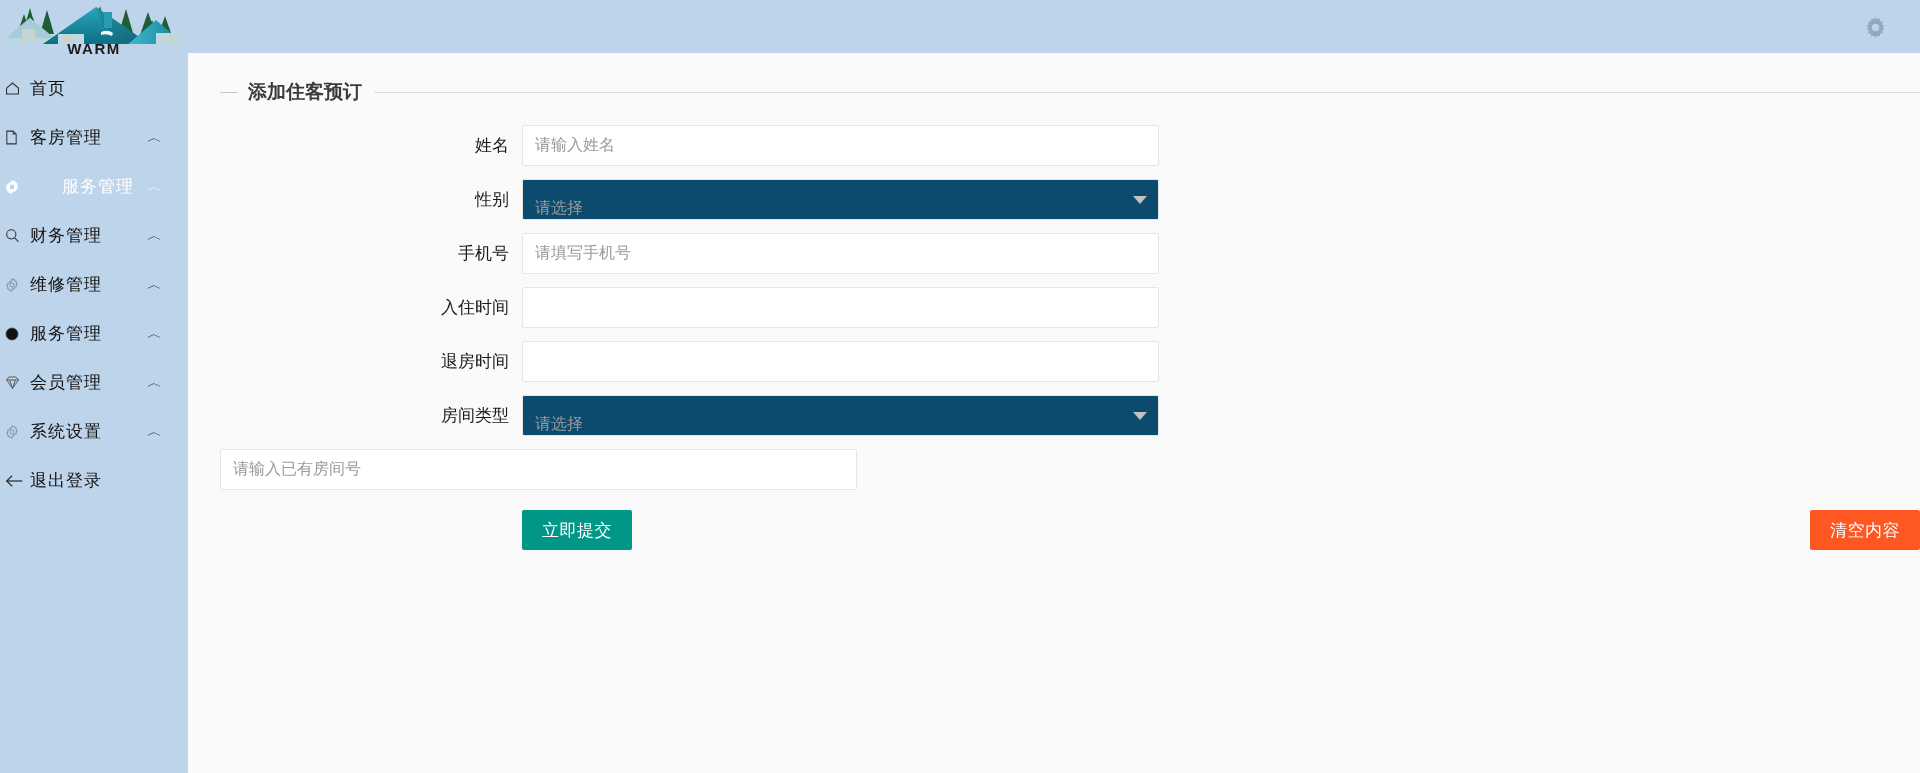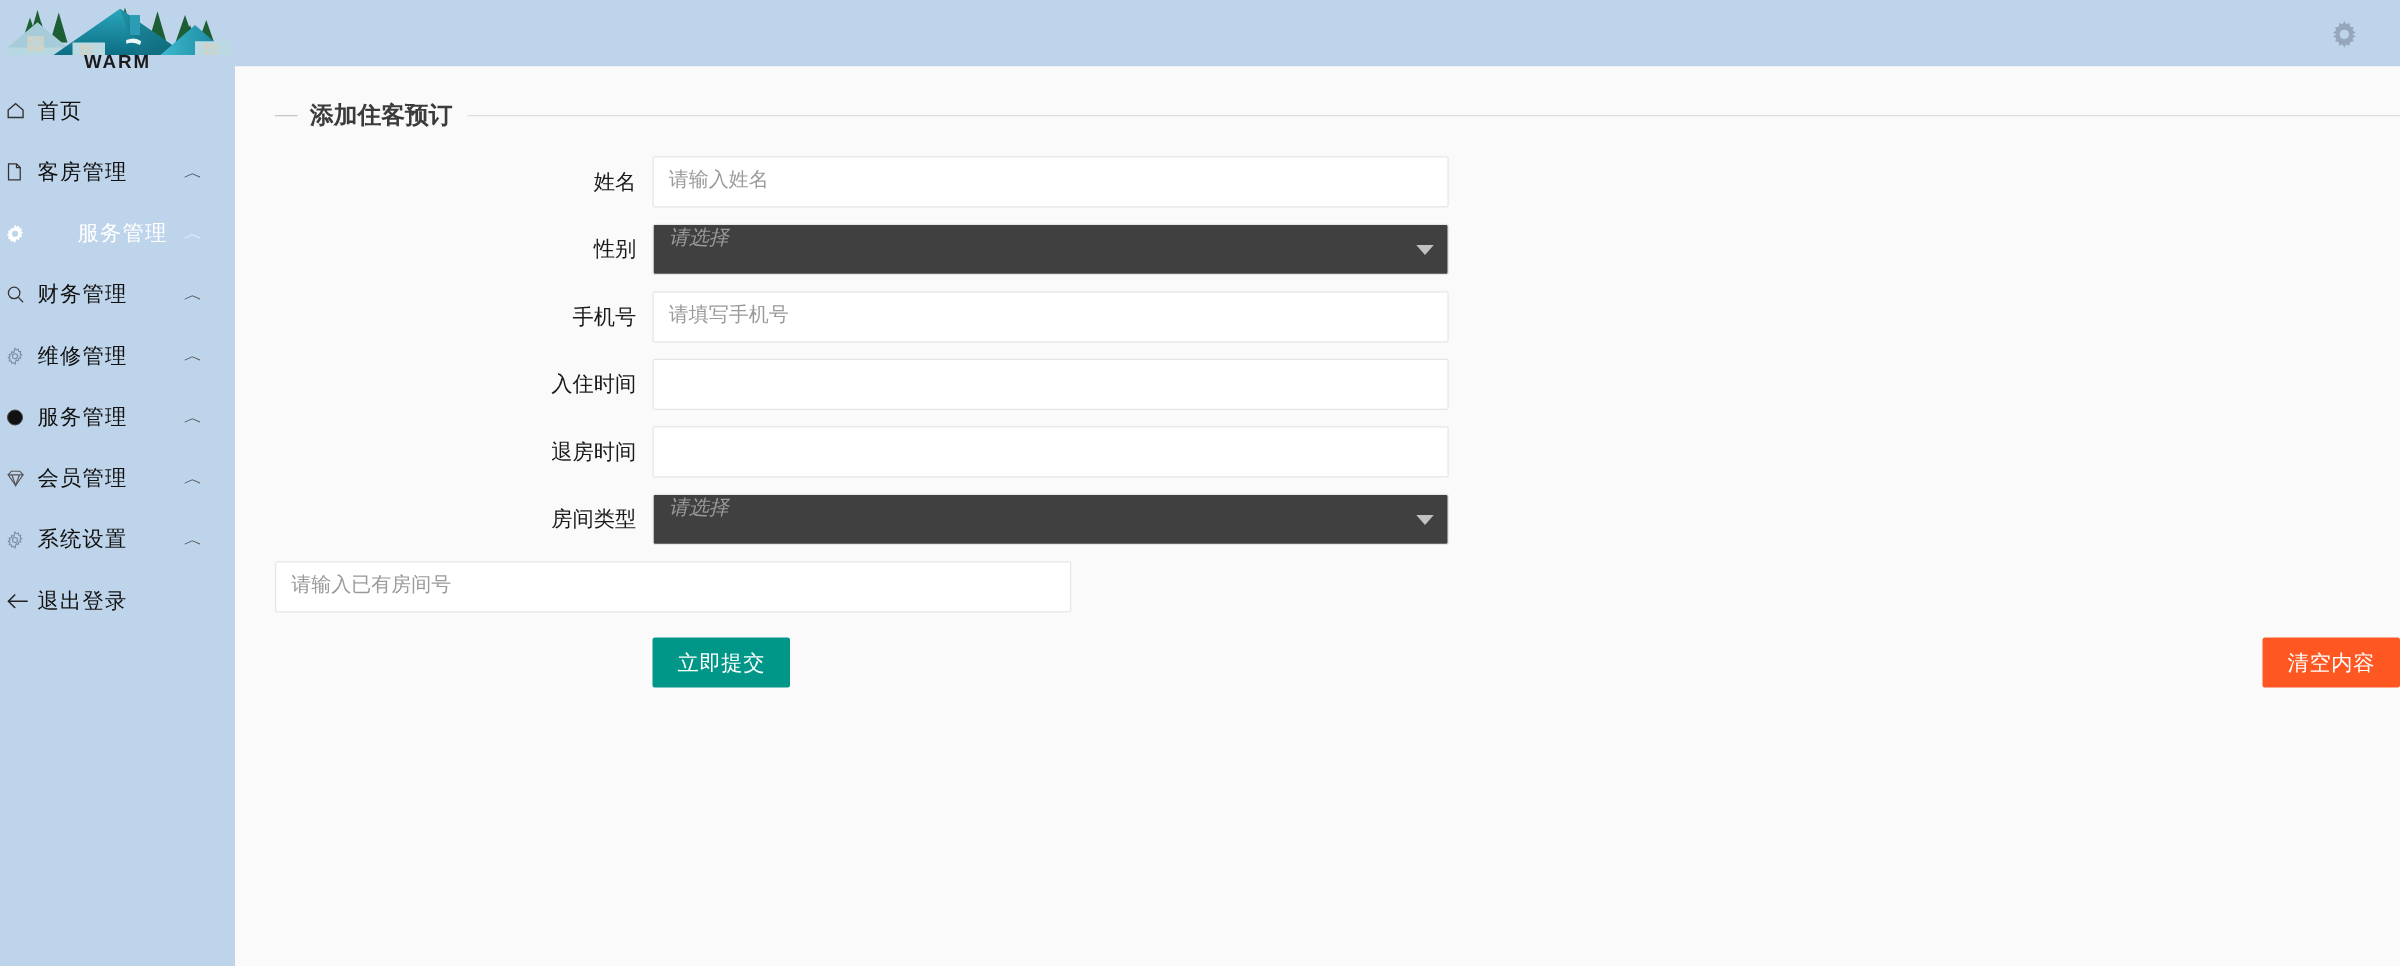--- a/index.html
+++ b/index.html
@@ -148,30 +148,29 @@
     font-size: 16px;
     color: #333;
     font-family: "Liberation Sans", "DejaVu Sans", sans-serif;
     outline: none;
   }
   .ctrl::placeholder { color: #9a9a9a; }
   .select-box {
     width: 100%;
     height: 41px;
     border: 1px solid #e6e6e6;
-    background: #404040;
+    background: #0c4a6e;
     border-radius: 2px;
     display: flex;
-    align-items: flex-start;
+    align-items: flex-end;
     padding: 0 12px;
     font-size: 16px;
     color: #9a9a9a;
     cursor: pointer;
     position: relative;
-    font-style: italic;
   }
   .select-arrow {
     position: absolute;
     right: 11px;
     top: 50%;
     margin-top: -3px;
     width: 0; height: 0;
     border-left: 7px solid transparent;
     border-right: 7px solid transparent;
     border-top: 8px solid #c2c2c2;

